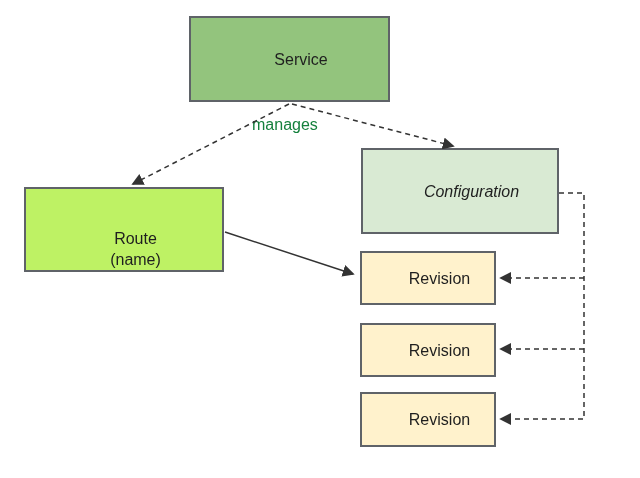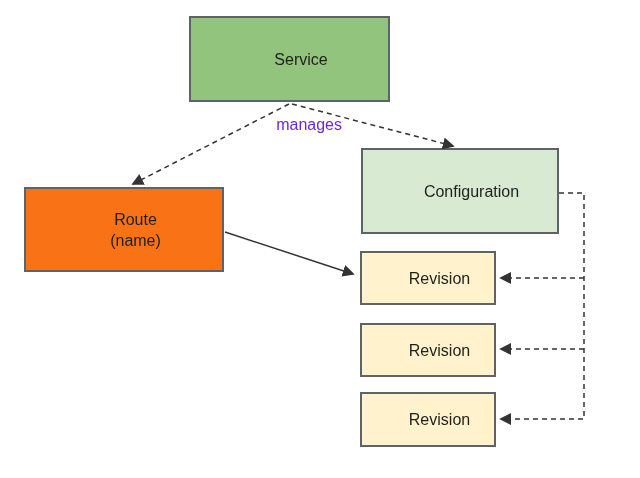--- a/index.html
+++ b/index.html
@@ -19,51 +19,51 @@
     align-items:center;
     justify-content:center;
     font-size:16px;
     line-height:21px;
     color:#1f1f1f;
     text-align:center;
     padding-left:23px;
   }
   .node-service{left:189px;top:16px;width:201px;height:86px;}
   .node-route{left:24px;top:187px;width:200px;height:85px;}
-  .node-configuration{left:361px;top:148px;width:198px;height:86px;}
+  .node-configuration{left:361px;top:148px;width:198px;height:86px;font-style:italic;}
   .node-revision1{left:360px;top:251px;width:136px;height:54px;}
   .node-revision2{left:360px;top:323px;width:136px;height:54px;}
   .node-revision3{left:360px;top:392px;width:136px;height:55px;}
   .edge-label{
     position:absolute;
     font-size:16px;
     line-height:21px;
-    color:#6d28d9;
-    text-align:right;
+    color:#15803d;
+    text-align:left;
     white-space:pre-line;
   }
   .label-manages{left:252px;top:114px;width:90px;}
   .label-routes{left:226px;top:206px;width:134px;}
   .label-records{left:505px;top:278px;width:78px;}
   svg.wires{
     position:absolute;
     left:0;top:0;
     pointer-events:none;
   }
 </style>
 </head>
 <body>
 
 <div class="canvas">
 
   <div class="node node-service" style="background-color: rgb(147, 196, 125);">
     <span>Service</span>
   </div>
 
-  <div class="node node-route" style="background-color: #f97316;">
+  <div class="node node-route" style="background-color: #bef264; justify-content: flex-end;">
     <span>Route</span>
     <span>(name)</span>
   </div>
 
   <div class="node node-configuration" style="background-color: rgb(217, 234, 211);">
     <span>Configuration</span>
   </div>
 
   <div class="node node-revision1" style="background-color: rgb(255, 242, 204);">
     <span>Revision</span>

